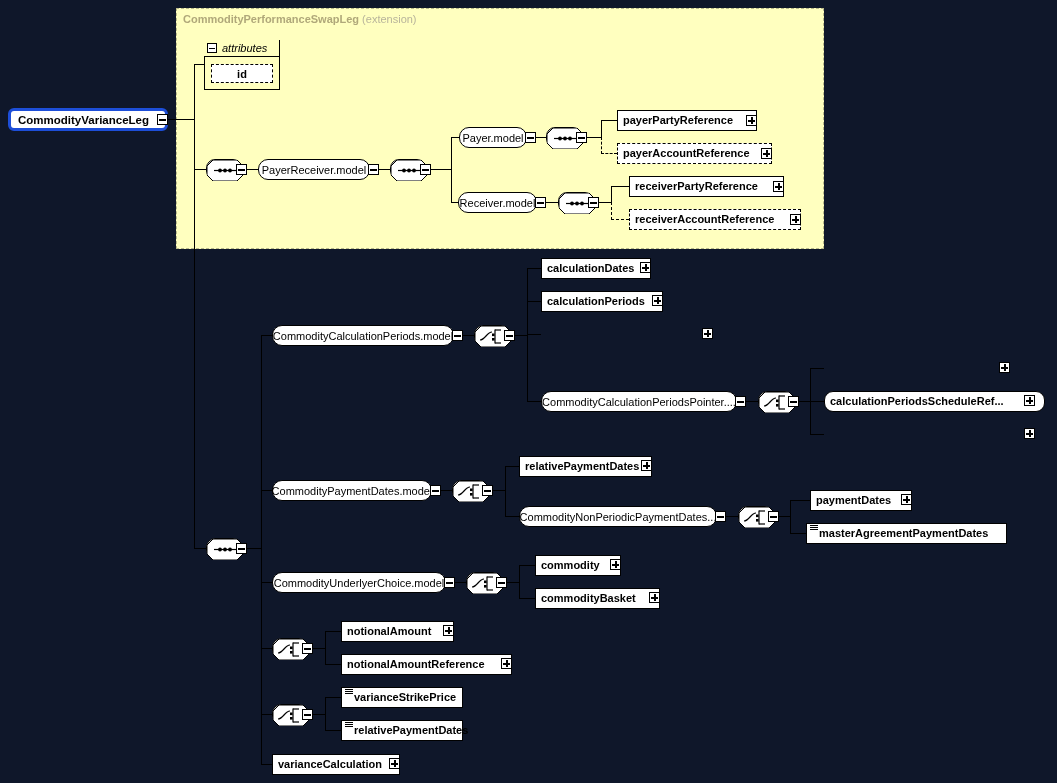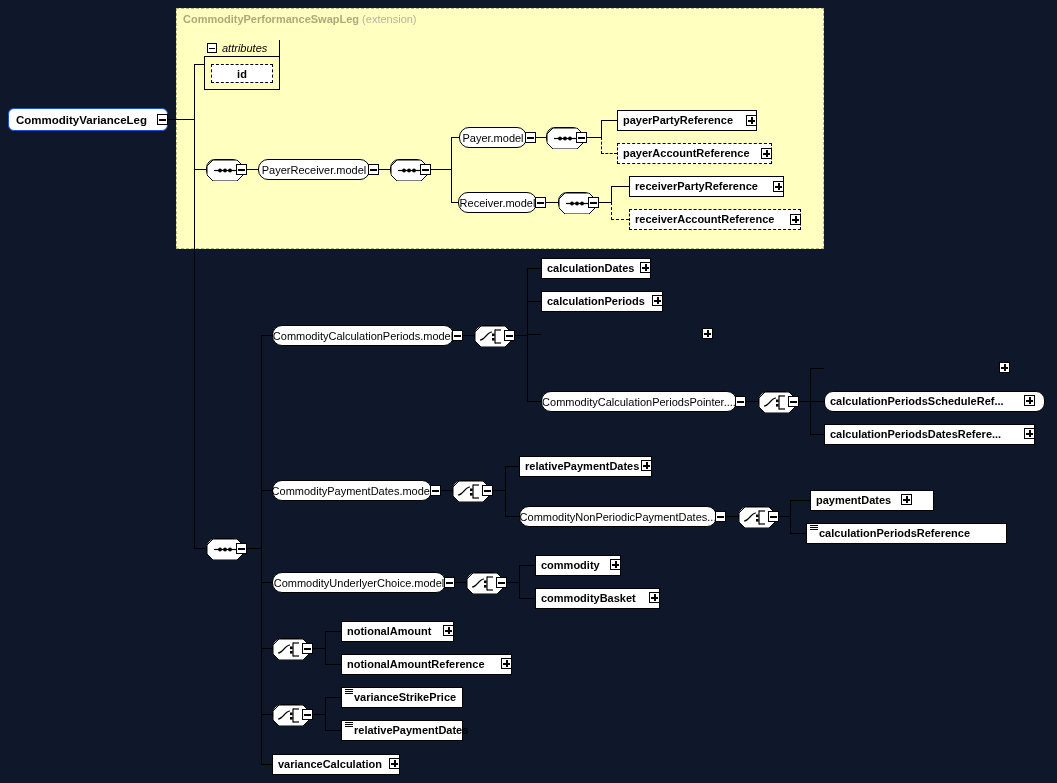--- a/index.html
+++ b/index.html
@@ -160,21 +160,21 @@
   .attr-item::after{
     content:"";position:absolute;left:3px;right:-3px;bottom:-4px;height:3px;background:#b8b8b8;z-index:-1;
   }
 
   
   .root{
     position:absolute;
     box-sizing:border-box;
     height:23px;
     background:#fff;
-    border:1px solid #1d4ed8;
+    border:3px solid #1d4ed8;
     border-radius:6px;
     display:flex;align-items:center;
     font-size:11.5px;font-weight:bold;color:#000;
     padding:0 6px 0 7px;
     white-space:nowrap;
   }
   .root::after{
     content:"";position:absolute;left:4px;right:-3px;bottom:-4px;height:3px;background:#b8b8b8;z-index:-1;border-radius:0 0 4px 4px;
   }
 </style>
@@ -381,23 +381,20 @@
   <div class="ln h" style="left:810px;top:368px;width:14px;"></div>
   <div class="expander plus" style="left:999px;top:362px;"></div>
 
   <div class="ln h" style="left:810px;top:401px;width:14px;"></div>
   <div class="el" style="left:824px;top:391px;width:221px;border-radius:9px;">
     <span class="lbl">calculationPeriodsScheduleRef...</span>
   </div>
   <div class="expander plus" style="left:1024px;top:395px;"></div>
 
   <div class="ln h" style="left:810px;top:434px;width:14px;"></div>
-  <div class="el" style="left:824px;top:424px;width:211px;">
-    <span class="lbl">calculationPeriodsDatesRefere...</span>
-  </div>
   <div class="expander plus" style="left:1024px;top:428px;"></div>
 
   <div class="ln h" style="left:261px;top:490px;width:11px;"></div>
   <div class="mg" style="left:272px;top:480px;width:160px;">
     <span>CommodityPaymentDates.model</span>
   </div>
   <div class="expander" style="left:430px;top:485px;"></div>
   <div class="ln h" style="left:441px;top:490px;width:11px;"></div>
 
   <div class="comp" style="left:452px;top:480px;">
@@ -437,33 +434,33 @@
       <line x1="20" y1="17" x2="26" y2="17" stroke="#000" stroke-width="1.2"></line>
       <rect x="17" y="7.5" width="2.6" height="2.6" fill="#000"></rect>
       <rect x="17" y="12" width="2.6" height="2.6" fill="#000"></rect>
     </svg>
   </div>
   <div class="expander" style="left:768px;top:511px;"></div>
   <div class="ln h" style="left:779px;top:516px;width:11px;"></div>
   <div class="ln v" style="left:790px;top:500px;height:33px;"></div>
 
   <div class="ln h" style="left:790px;top:500px;width:20px;"></div>
-  <div class="el" style="left:810px;top:490px;width:124px;">
+  <div class="el" style="left:810px;top:490px;width:102px;">
     <span class="lbl">paymentDates</span>
   </div>
   <div class="expander plus" style="left:901px;top:494px;"></div>
 
   <div class="ln h" style="left:790px;top:533px;width:16px;"></div>
   <div class="el" style="left:806px;top:523px;width:201px;padding-left:12px;">
     <span class="sttype">
         <i></i>
         <i></i>
         <i></i>
       </span>
-    <span class="lbl">calculationPeriodsReference</span>
+    <span class="lbl">masterAgreementPaymentDates</span>
   </div>
 
   <div class="ln h" style="left:261px;top:582px;width:11px;"></div>
   <div class="mg" style="left:272px;top:572px;width:174px;">
     <span>CommodityUnderlyerChoice.model</span>
   </div>
   <div class="expander" style="left:444px;top:577px;"></div>
   <div class="ln h" style="left:455px;top:582px;width:11px;"></div>
 
   <div class="comp" style="left:466px;top:572px;">

